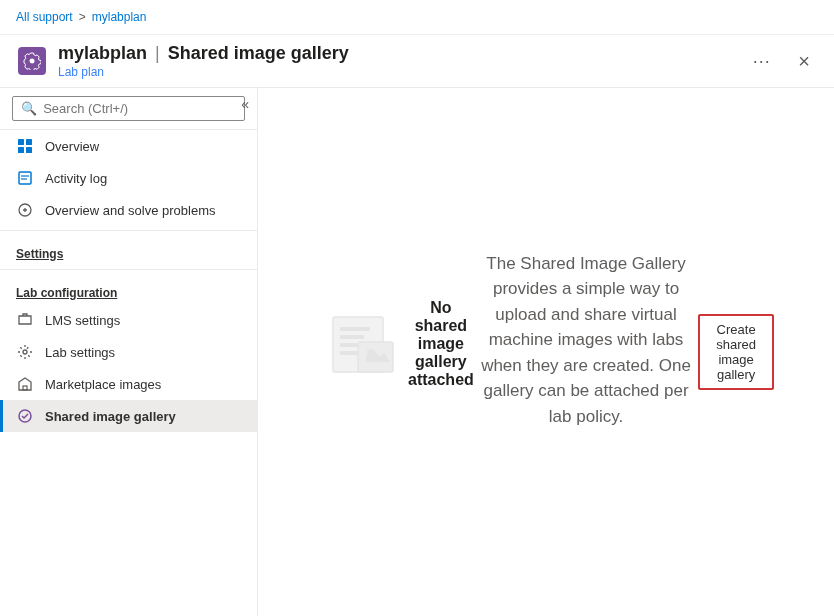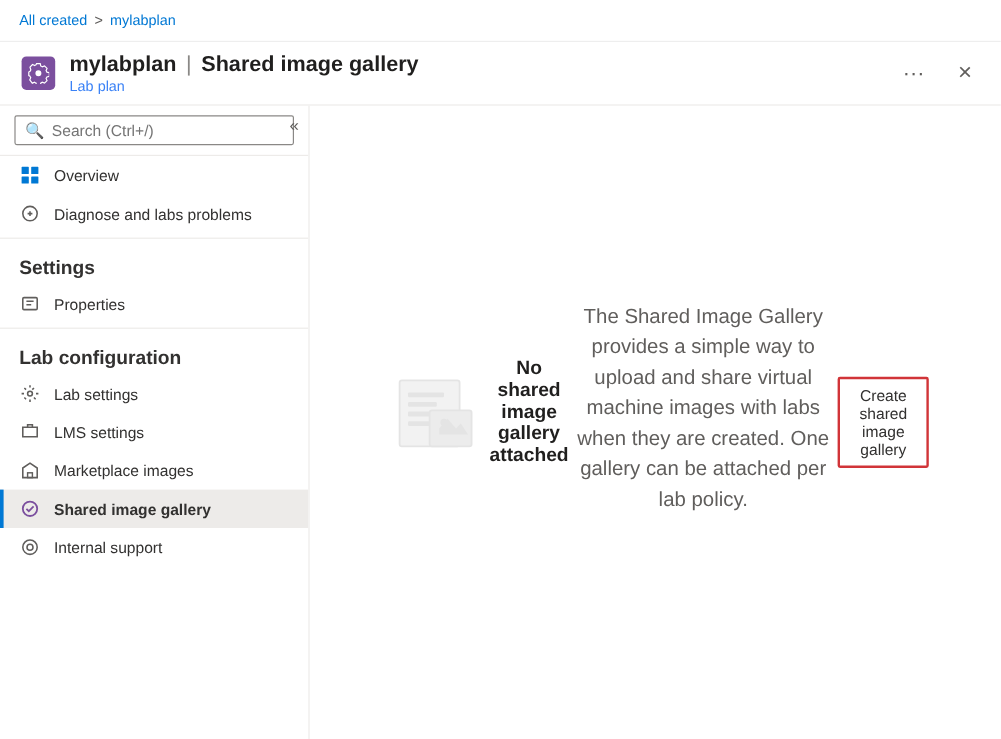--- a/index.html
+++ b/index.html
@@ -29,21 +29,21 @@
     .sidebar-search { padding: 8px 12px; border-bottom: 1px solid #edebe9; }
     .search-box { display: flex; align-items: center; border: 1px solid #8a8886; border-radius: 2px; padding: 4px 8px; gap: 6px; background: #fff; }
     .search-box input { border: none; outline: none; font-size: 13px; color: #0f172a; width: 100%; background: transparent; }
     .search-icon-svg { color: #605e5c; font-size: 13px; }
 
     .sidebar-content { flex: 1; overflow-y: auto; padding-bottom: 8px; }
     .sidebar-item { display: flex; align-items: center; gap: 11px; padding: 7px 16px; cursor: pointer; color: #323130; font-size: 13px; position: relative; }
     .sidebar-item.active { background: #edebe9; font-weight: 600; }
     .sidebar-item.active::before { content: ''; position: absolute; left: 0; top: 0; bottom: 0; width: 3px; background: #0078d4; }
     .sidebar-item .item-icon { width: 18px; height: 18px; display: flex; align-items: center; justify-content: center; flex-shrink: 0; }
-    .sidebar-section-label { padding: 12px 16px 4px 16px; font-size: 16px; font-weight: 700; color: #323130; text-transform: none; letter-spacing: 0; }
+    .sidebar-section-label { padding: 12px 16px 4px 16px; font-size: 12px; font-weight: 700; color: #323130; text-transform: none; letter-spacing: 0; text-decoration: underline; }
     .sidebar-divider { border: none; border-top: 1px solid #edebe9; margin: 4px 0; }
 
     .collapse-btn { position: absolute; top: 8px; right: 8px; background: none; border: none; cursor: pointer; font-size: 14px; color: #605e5c; }
 
     
     .main-content { flex: 1; display: flex; flex-direction: column; align-items: center; justify-content: center; padding: 40px 60px; }
     .empty-state { display: flex; flex-direction: row; align-items: center; text-align: center; max-width: 460px; }
     .empty-state-icon { width: 90px; height: 90px; margin-bottom: 20px; opacity: 0.4; }
     .empty-state-title { font-size: 16px; font-weight: 700; color: #201f1e; margin-bottom: 16px; }
     .empty-state-desc { font-size: 17px; color: #605e5c; line-height: 1.5; margin-bottom: 24px; }
@@ -51,21 +51,21 @@
     .btn-primary { padding: 6px 16px; border: 2px solid #d13438; background: #fff; color: #323130; font-size: 13px; cursor: pointer; border-radius: 2px; font-weight: 400; }
     .btn-secondary { padding: 6px 16px; border: 1px solid #8a8886; background: #fff; color: #323130; font-size: 13px; cursor: pointer; border-radius: 2px; }
 
     
     .gear-icon-purple { display: inline-block; width: 28px; height: 28px; background: #7b4f9e; border-radius: 4px; display: flex; align-items: center; justify-content: center; }
   </style>
 </head>
 <body>
 
 <div class="breadcrumb">
-  <a href="#">All created</a>
+  <a href="#">All support</a>
   <span>&gt;</span>
   <a href="#">mylabplan</a>
 </div>
 
 <div class="page-header">
   <div class="page-header-left">
 
     <div class="header-icon">
       <div class="gear-icon-purple">
         <svg width="18" height="18" viewBox="0 0 18 18" fill="none">
@@ -107,100 +107,91 @@
           <svg width="16" height="16" viewBox="0 0 16 16" fill="#0078d4">
               <rect x="1" y="1" width="6" height="6" rx="0.5"></rect>
               <rect x="9" y="1" width="6" height="6" rx="0.5"></rect>
               <rect x="1" y="9" width="6" height="6" rx="0.5"></rect>
               <rect x="9" y="9" width="6" height="6" rx="0.5"></rect>
             </svg>
         </span>
         <span>Overview</span>
       </div>
 
+      <div class="sidebar-item">
+        <span class="item-icon">
+          <svg width="16" height="16" viewBox="0 0 16 16" fill="#0078d4">
+              <rect x="2" y="2" width="12" height="12" rx="1" fill="none" stroke="#0078d4" stroke-width="1.5"></rect>
+              <line x1="4" y1="6" x2="12" y2="6" stroke="#0078d4" stroke-width="1.2"></line>
+              <line x1="4" y1="9" x2="10" y2="9" stroke="#0078d4" stroke-width="1.2"></line>
+            </svg>
+        </span>
+        <span>Activity log</span>
+      </div>
 
 
 
       <div class="sidebar-item">
         <span class="item-icon">
           <svg width="16" height="16" viewBox="0 0 16 16" fill="none">
               <circle cx="8" cy="8" r="6" stroke="#605e5c" stroke-width="1.3"></circle>
               <path d="M6 8h4M8 6v4" stroke="#605e5c" stroke-width="1.3"></path>
             </svg>
         </span>
-        <span>Diagnose and labs problems</span>
+        <span>Overview and solve problems</span>
       </div>
 
       <hr class="sidebar-divider">
       <div class="sidebar-section-label">Settings</div>
 
-      <div class="sidebar-item">
-        <span class="item-icon">
-          <svg width="16" height="16" viewBox="0 0 16 16" fill="none">
-              <rect x="2" y="3" width="12" height="10" rx="1" stroke="#605e5c" stroke-width="1.3"></rect>
-              <line x1="5" y1="6" x2="11" y2="6" stroke="#605e5c" stroke-width="1.2"></line>
-              <line x1="5" y1="9" x2="9" y2="9" stroke="#605e5c" stroke-width="1.2"></line>
-            </svg>
-        </span>
-        <span>Properties</span>
-      </div>
 
 
       <hr class="sidebar-divider">
       <div class="sidebar-section-label">Lab configuration</div>
 
       <div class="sidebar-item">
         <span class="item-icon">
           <svg width="16" height="16" viewBox="0 0 16 16" fill="none">
+              <path d="M2 4h12v8H2z" stroke="#605e5c" stroke-width="1.3"></path>
+              <path d="M6 4V2h4v2" stroke="#605e5c" stroke-width="1.3"></path>
+            </svg>
+        </span>
+        <span>LMS settings</span>
+      </div>
+
+      <div class="sidebar-item">
+        <span class="item-icon">
+          <svg width="16" height="16" viewBox="0 0 16 16" fill="none">
               <circle cx="8" cy="8" r="2" stroke="#605e5c" stroke-width="1.3"></circle>
               <path d="M8 1v2M8 13v2M1 8h2M13 8h2M3.3 3.3l1.4 1.4M11.3 11.3l1.4 1.4M11.3 3.3l-1.4 1.4M3.3 11.3l1.4 1.4" stroke="#605e5c" stroke-width="1.3"></path>
             </svg>
         </span>
         <span>Lab settings</span>
       </div>
 
       <div class="sidebar-item">
         <span class="item-icon">
           <svg width="16" height="16" viewBox="0 0 16 16" fill="none">
-              <path d="M2 4h12v8H2z" stroke="#605e5c" stroke-width="1.3"></path>
-              <path d="M6 4V2h4v2" stroke="#605e5c" stroke-width="1.3"></path>
-            </svg>
-        </span>
-        <span>LMS settings</span>
-      </div>
-
-      <div class="sidebar-item">
-        <span class="item-icon">
-          <svg width="16" height="16" viewBox="0 0 16 16" fill="none">
               <path d="M2 6l6-4 6 4v8H2V6z" stroke="#605e5c" stroke-width="1.3"></path>
               <rect x="6" y="10" width="4" height="4" stroke="#605e5c" stroke-width="1.2"></rect>
             </svg>
         </span>
         <span>Marketplace images</span>
       </div>
 
       <div class="sidebar-item active">
         <span class="item-icon">
           <svg width="16" height="16" viewBox="0 0 16 16" fill="none">
               <circle cx="8" cy="8" r="6" stroke="#7b4f9e" stroke-width="1.5"></circle>
               <path d="M5 8l2 2 4-4" stroke="#7b4f9e" stroke-width="1.5"></path>
             </svg>
         </span>
         <span>Shared image gallery</span>
       </div>
 
-      <div class="sidebar-item">
-        <span class="item-icon">
-          <svg width="16" height="16" viewBox="0 0 16 16" fill="none">
-              <circle cx="8" cy="8" r="6" stroke="#605e5c" stroke-width="1.3"></circle>
-              <circle cx="8" cy="8" r="2.5" stroke="#605e5c" stroke-width="1.3"></circle>
-            </svg>
-        </span>
-        <span>Internal support</span>
-      </div>
 
     </div>
   </div>
 
   <div class="main-content">
     <div class="empty-state">
 
       <div class="empty-state-icon">
         <svg width="90" height="90" viewBox="0 0 90 90" fill="none">
           <rect x="15" y="20" width="50" height="55" rx="2" fill="#e0e0e0" stroke="#bdbdbd" stroke-width="1.5"></rect>

